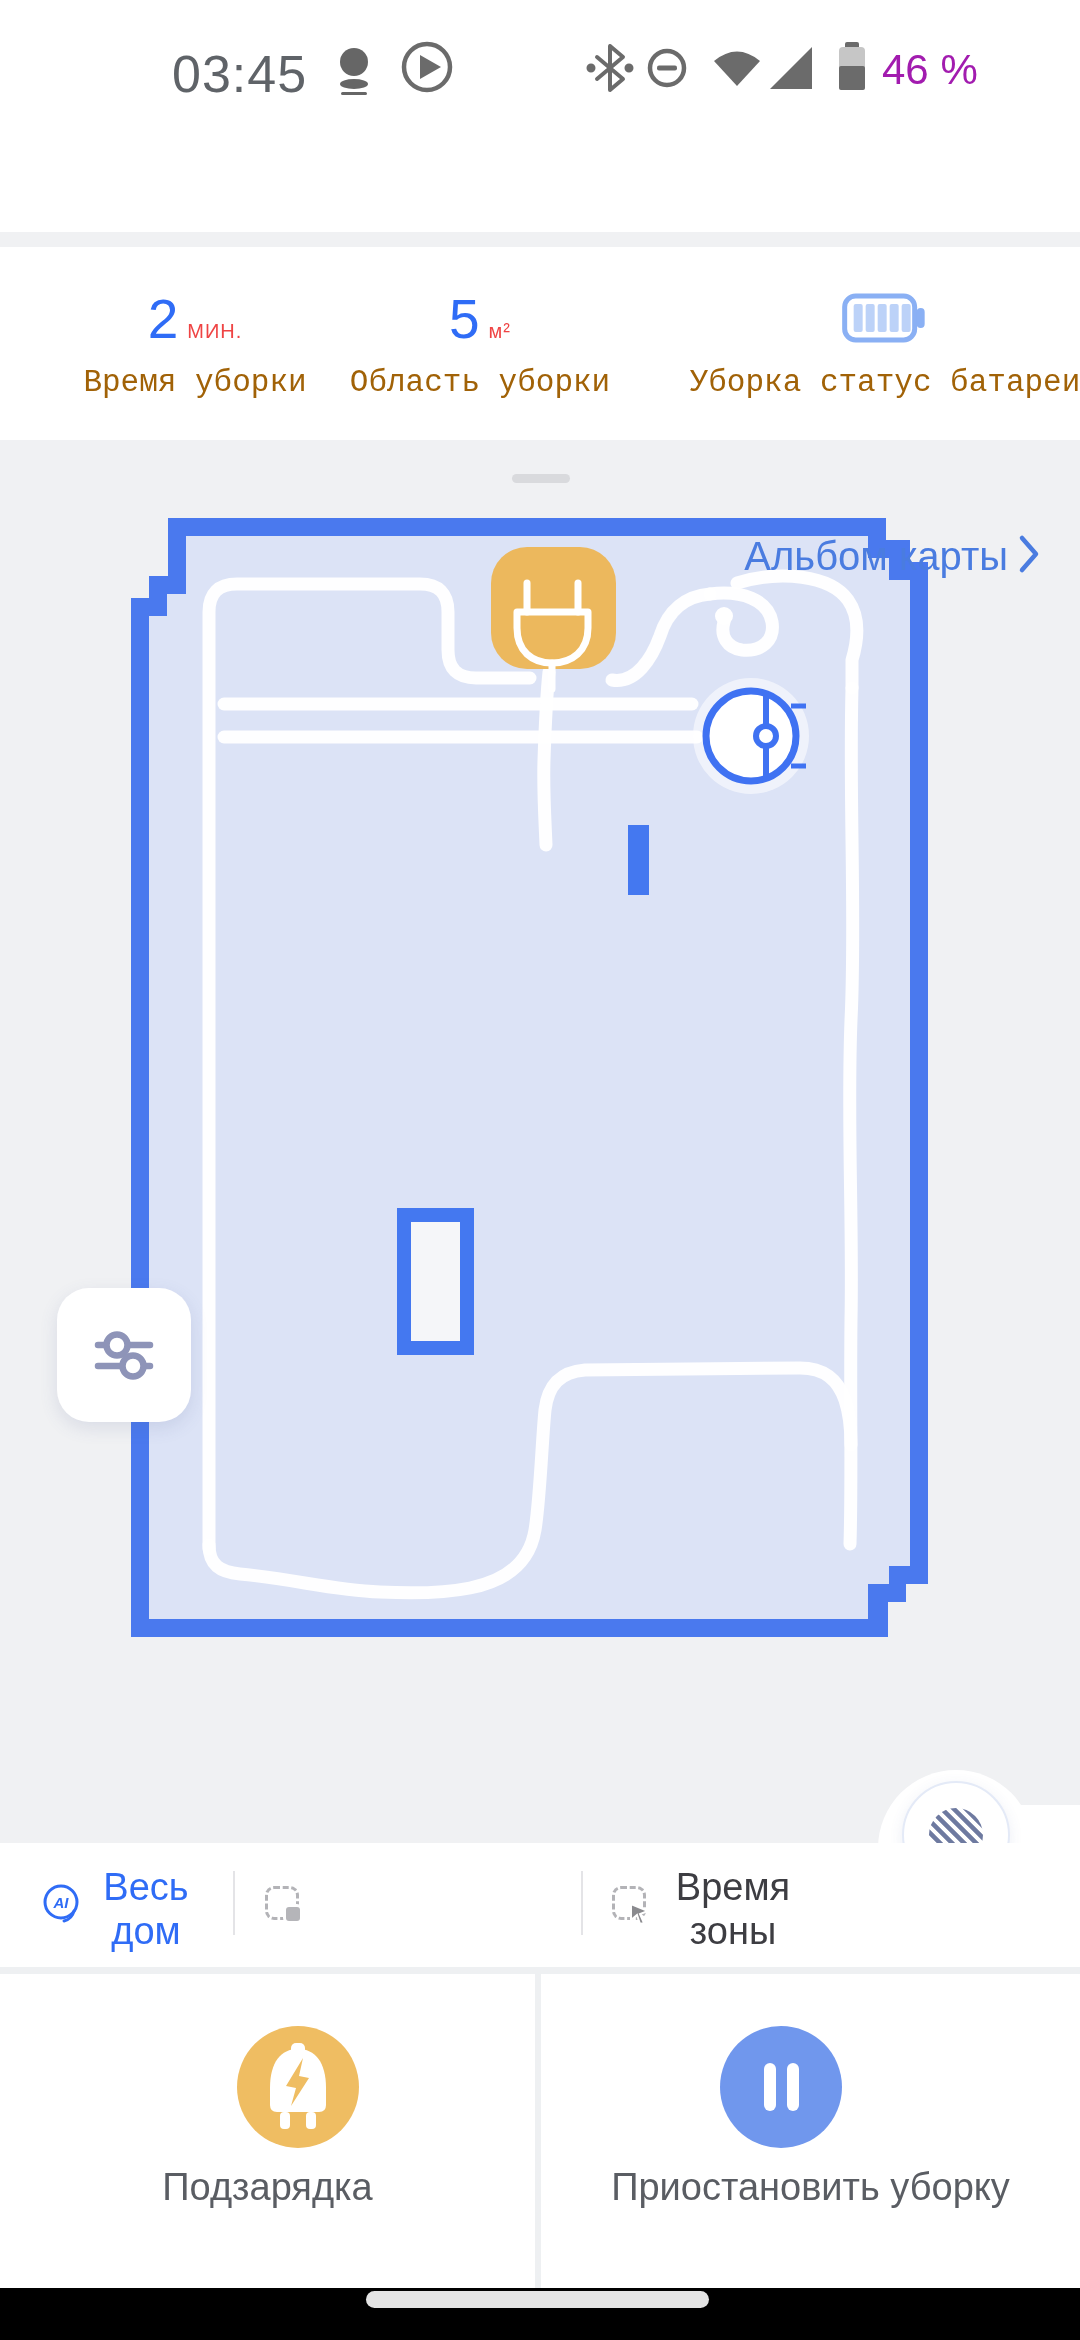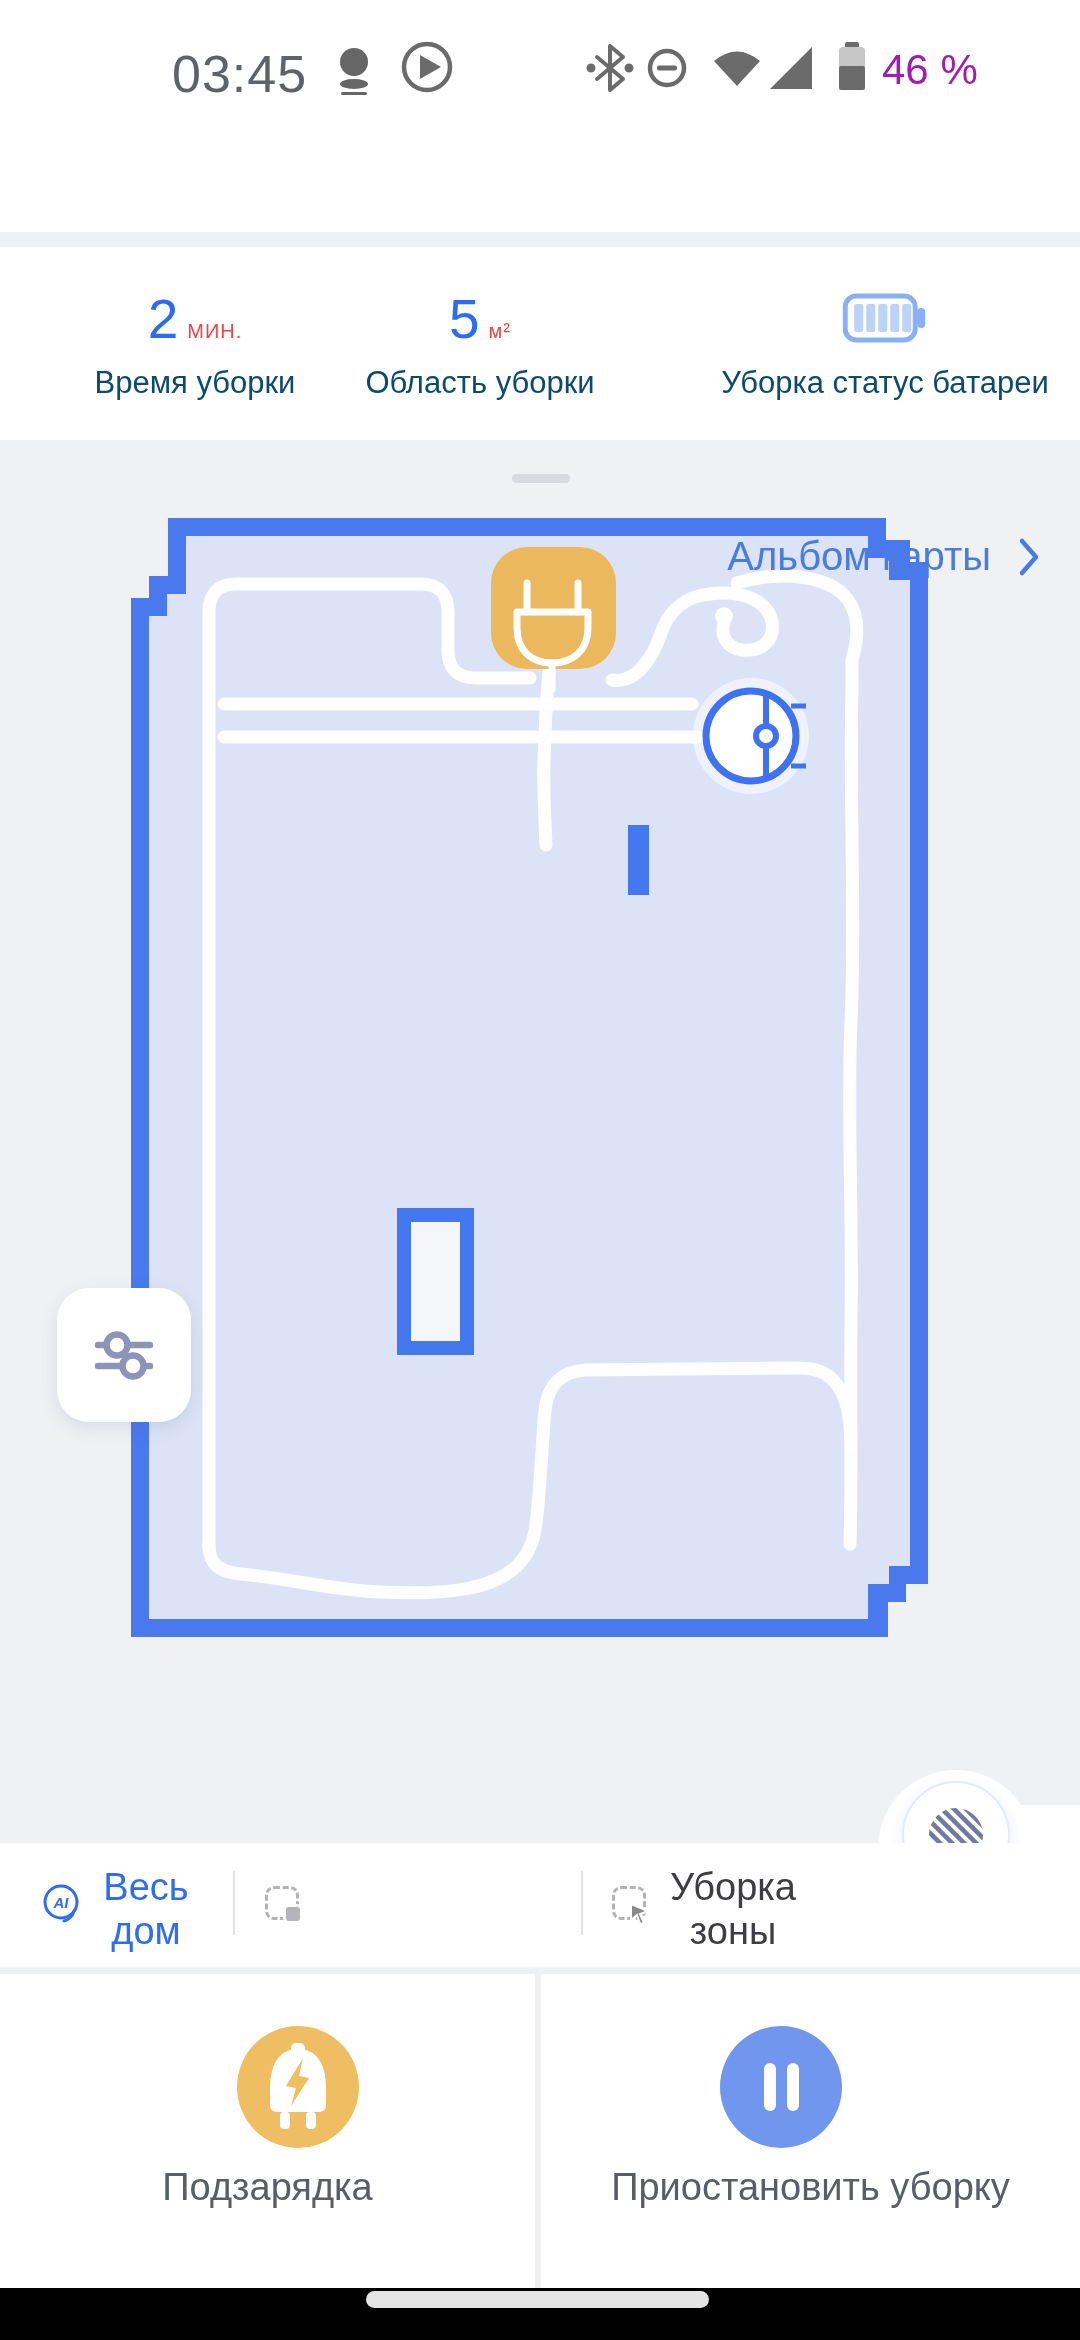--- a/index.html
+++ b/index.html
@@ -20,26 +20,26 @@
   .dot{width:15px;height:15px;border-radius:50%;background:#161616;}
 
   .grayband{top:232px;left:0;width:1080px;height:15px;background:#f0f1f3;}
 
   
   .stats{top:247px;left:0;width:1080px;height:193px;background:#fff;}
   .stat{top:40px;transform:translateX(-50%);text-align:center;}
   .stat-val-row{display:flex;align-items:baseline;justify-content:center;gap:9px;height:62px;}
   .stat-val{font-size:55px;color:#2f6cf6;}
   .stat-unit{font-size:20px;color:#ef4444;letter-spacing:1px;}
-  .stat-label{margin-top:16px;font-size:31px;color:#0c4a6e;white-space:nowrap;}
+  .stat-label{margin-top:16px;font-size:31px;color:#a16207;white-space:nowrap;font-family:Liberation Mono, monospace;}
 
   
   .map-section{top:440px;left:0;width:1080px;height:1403px;background:#f0f1f3;}
   .drag-handle{left:512px;top:34px;width:58px;height:9px;border-radius:5px;background:#d9dadd;}
-  .album{top:94px;right:40px;display:flex;align-items:center;gap:27px;color:#4a7ce0;}
+  .album{top:94px;right:40px;display:flex;gap:10px;color:#4a7ce0;}
   .album-text{font-size:40px;color:#4a7ce0;}
   .filter-btn{left:57px;top:848px;width:134px;height:134px;background:#fff;border-radius:32px;
               box-shadow:0 6px 18px rgba(80,95,150,.14);display:flex;align-items:center;justify-content:center;}
   .bump-circle{left:878px;top:1330px;width:156px;height:156px;border-radius:50%;background:#fff;}
   .right-wedge{left:960px;top:1365px;width:120px;height:40px;background:#fff;border-radius:60px 0 0 0;}
   .stripe-btn{left:902px;top:1341px;width:108px;height:108px;border-radius:50%;background:#fff;
               border:2px solid #e4eaf7;box-sizing:border-box;box-shadow:0 4px 14px rgba(70,90,160,.10);
               display:flex;align-items:center;justify-content:center;}
 
   
@@ -255,21 +255,21 @@
     <div class="abs dashed-ic" style="left:265px">
       <div class="sq"></div>
     </div>
     <div class="abs tab-div" style="left:581px"></div>
     <div class="abs dashed-ic" style="left:612px">
       <svg style="position:absolute;right:-8px;bottom:-8px" width="22" height="22">
         <polygon points="2,1 19,8 11,11 15,20 11,21 8,12 2,17" fill="#8a8a8e" stroke="#fff" stroke-width="2"></polygon>
       </svg>
     </div>
     <div class="abs tab-label tab-idle" style="left:733px">
-      <div>Уборка</div>
+      <div>Время</div>
       <div>зоны</div>
     </div>
   </div>
 
   <div class="abs gapband"></div>
 
   <div class="abs cards">
     <div class="card card-right">
       <div class="action-circle" style="left:179px;background:#7097ed">
         <svg width="122" height="122">

